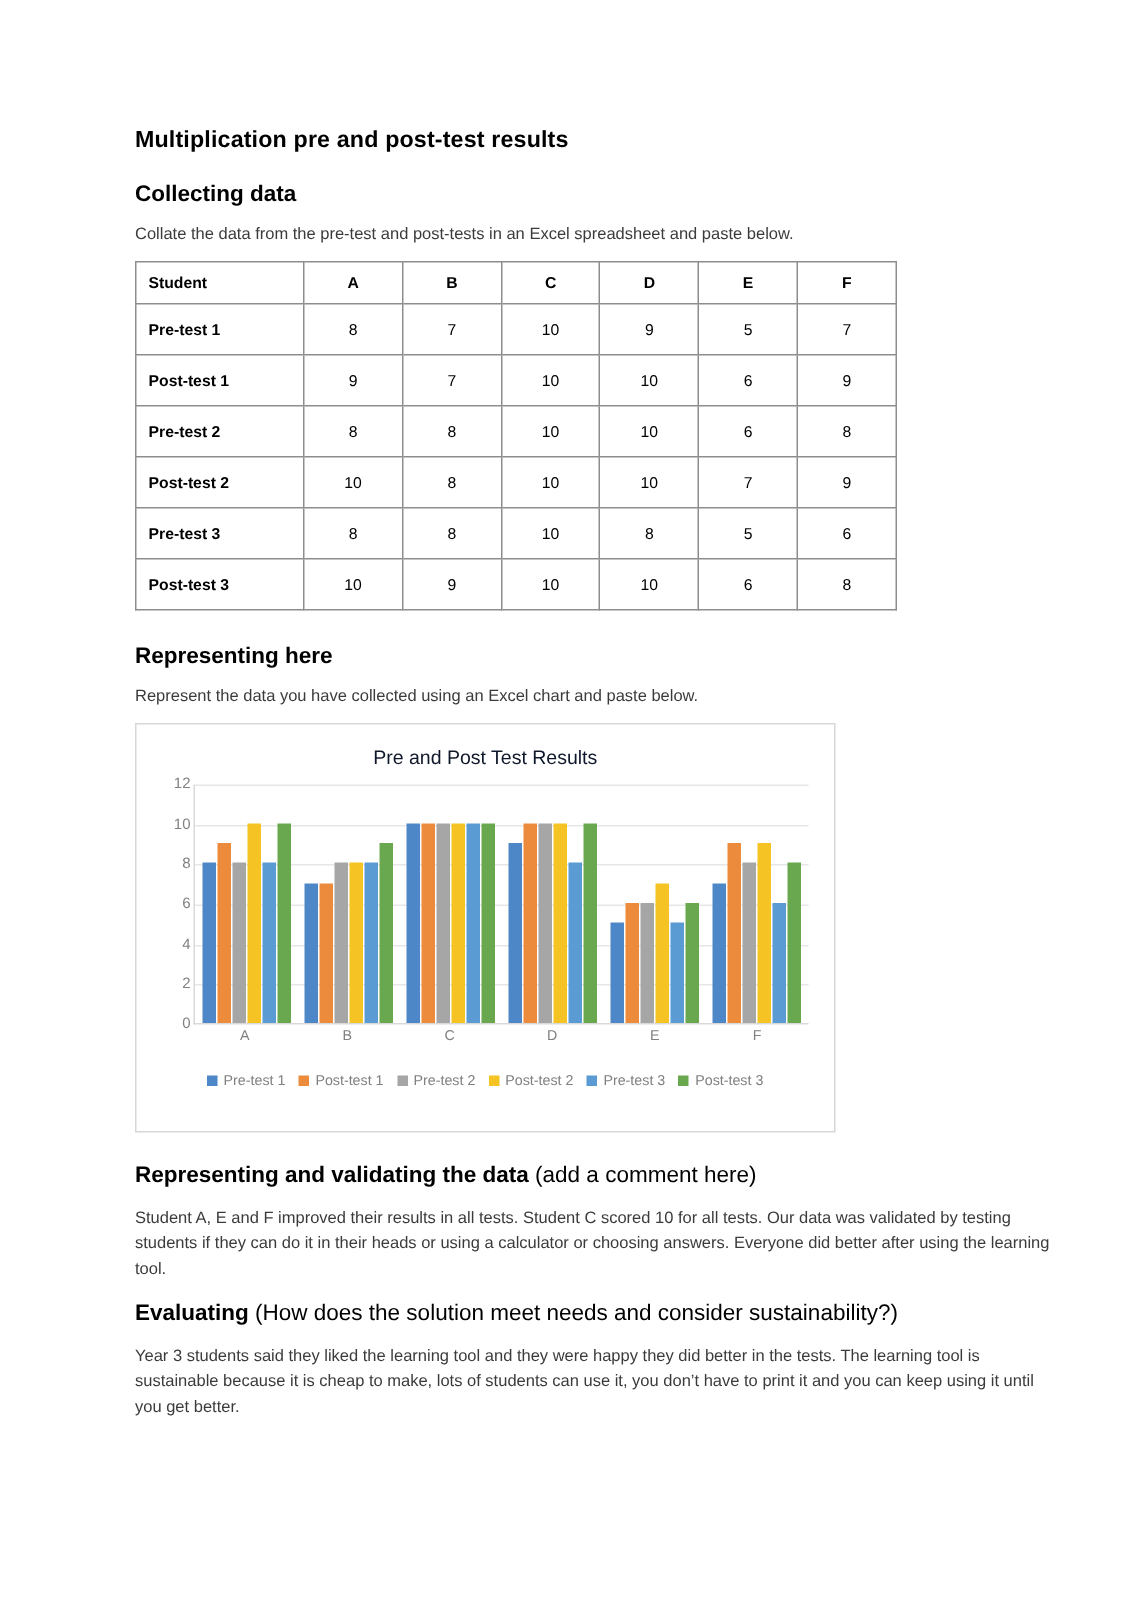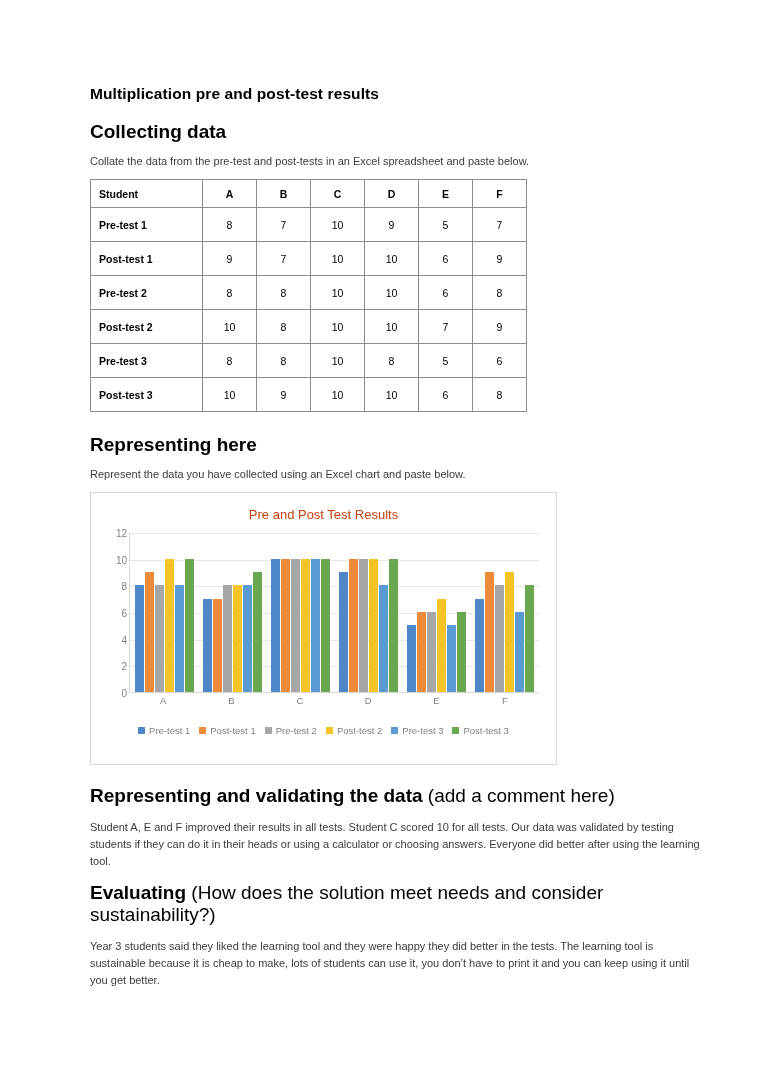--- a/index.html
+++ b/index.html
@@ -21,21 +21,21 @@
     height: 1080px;
     padding: 85px 60px 20px 90px;
   }
   h1.doc-title {
     font-size: 15.5px;
     font-weight: bold;
     margin: 0 0 18px 0;
     letter-spacing: 0.1px;
   }
   h2.section {
-    font-size: 19px;
+    font-size: 15px;
     font-weight: bold;
     margin: 12px 0 12px 0;
   }
   h2.section .light {
     font-weight: normal;
   }
   p.body-text {
     font-size: 11px;
     line-height: 1.55;
     margin: 0 0 10px 0;
@@ -44,21 +44,21 @@
   p.lead {
     font-size: 11px;
     margin: 0 0 12px 0;
     color: #3b3b3b;
   }
 
   
   table.data-table {
     border-collapse: collapse;
     margin: 0 0 22px 0;
-    width: 437px;
+    width: 508px;
     table-layout: fixed;
   }
   table.data-table td, table.data-table th {
     border: 1px solid #8d8d8d;
     font-size: 10.5px;
     text-align: center;
     height: 33px;
     vertical-align: middle;
     padding: 0;
   }
@@ -82,21 +82,21 @@
     width: 467px;
     height: 273px;
     border: 1px solid #d7d7d7;
     margin: 0 0 20px 0;
     position: relative;
     background: #ffffff;
   }
   .chart-title {
     text-align: center;
     font-size: 13px;
-    color: #c2410c;
+    color: #0f172a;
     padding-top: 14px;
     font-family: "Liberation Sans", sans-serif;
   }
   .plot-wrap {
     position: absolute;
     left: 0;
     top: 40px;
     width: 467px;
     height: 185px;
   }

